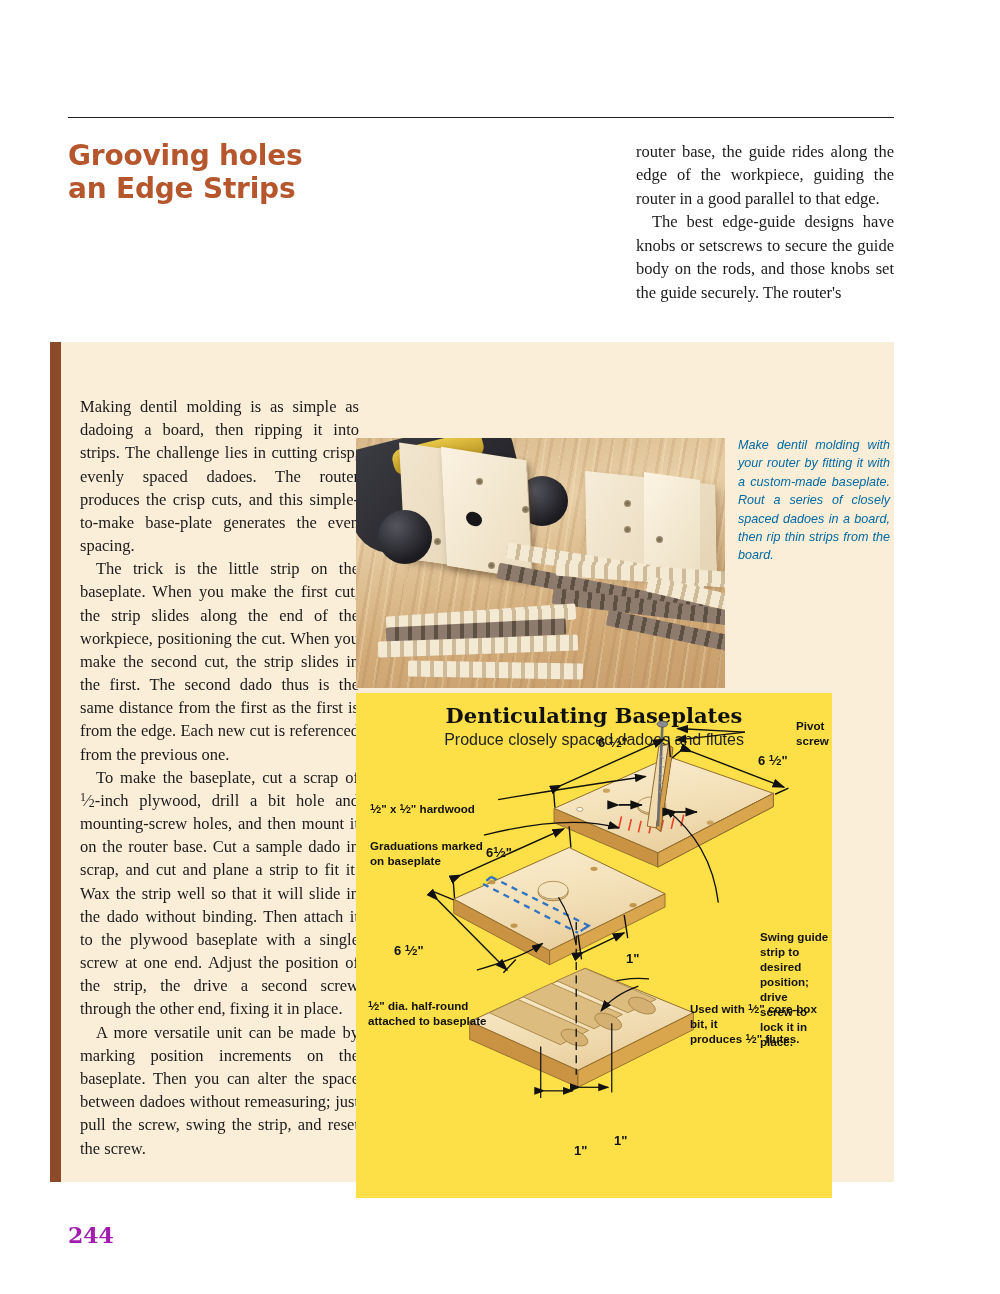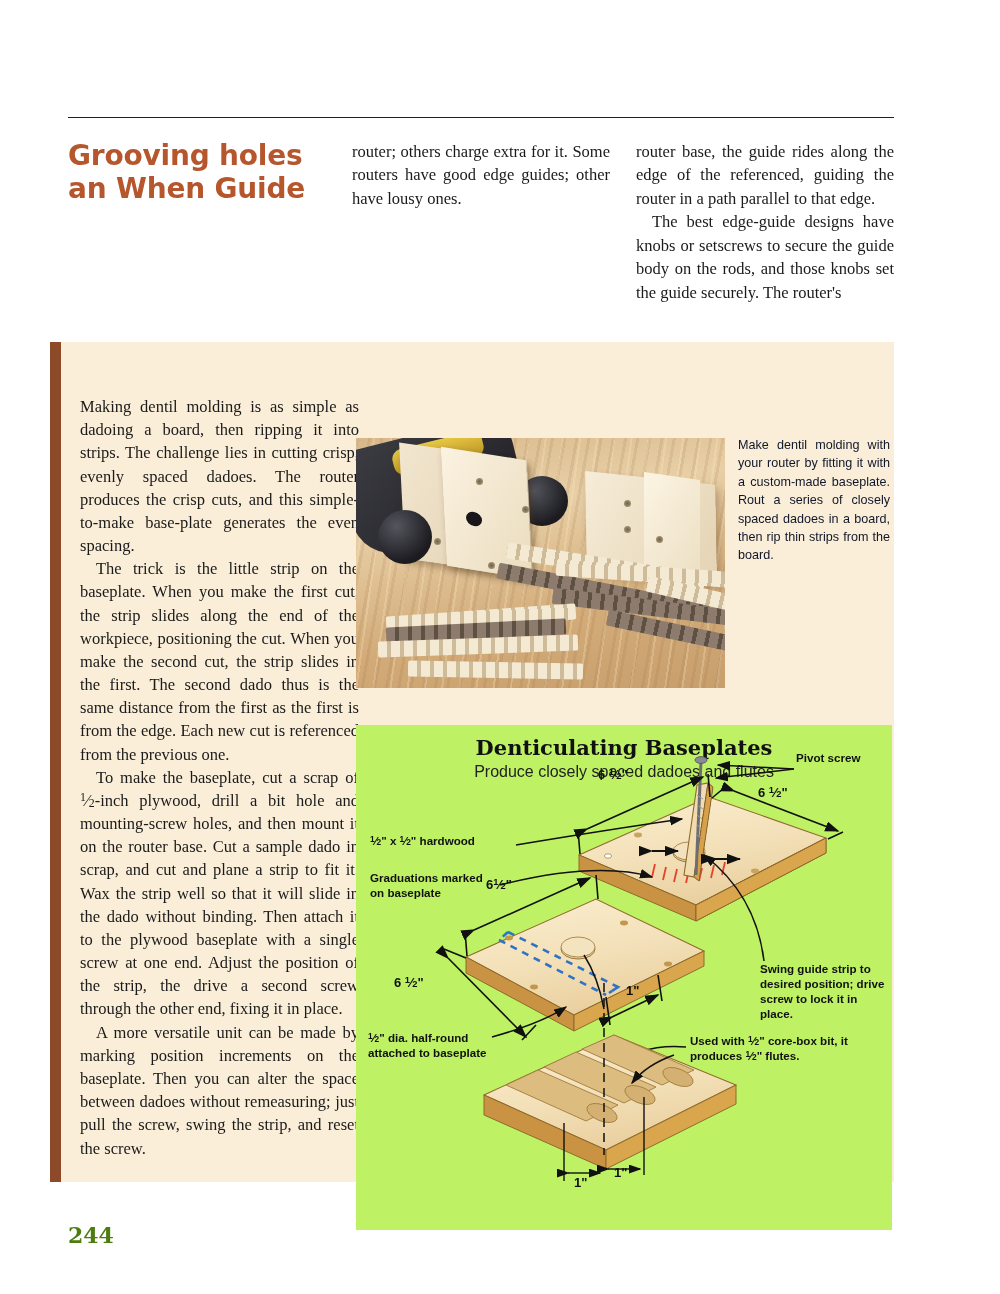--- a/index.html
+++ b/index.html
@@ -203,33 +203,33 @@
 
   
   .photo-caption {
     position: absolute;
     left: 677px;
     top: 50px;
     width: 152px;
     font-family: "Liberation Sans", sans-serif;
     font-size: 12.6px;
     line-height: 1.46;
-    color: #0f172a;
+    color: #0369a1;
     text-align: justify;
+    font-style: italic;
   }
 
   
   .illus {
     position: absolute;
     left: 295px;
     top: 307px;
-    width: 536px;
+    width: 476px;
     height: 505px;
-    background: #bef264;
-    margin-top: 32px;
+    background: #fde047;
   }
   .illus-title {
     position: absolute;
     top: 10px; left: 0; right: 0;
     text-align: center;
     font-family: "DejaVu Serif", serif;
     font-weight: bold;
     font-size: 21px;
     color: #111111;
   }
@@ -261,45 +261,44 @@
   .svgwrap { position: absolute; inset: 0; }
 
   
   .page-number {
     position: absolute;
     left: 68px;
     top: 1222px;
     font-family: "DejaVu Serif", serif;
     font-weight: bold;
     font-size: 22px;
-    color: #4d7c0f;
+    color: #a21caf;
   }
   sup.f { font-size: 0.72em; vertical-align: 0.42em; }
   sub.f { font-size: 0.72em; vertical-align: -0.05em; }
 </style>
 </head>
 <body>
 
 <div class="top-rule"></div>
 
 <div class="intro">
 
   <div class="col c1">
     <h1 class="article-title">
       <span class="ln">Grooving holes</span>
-      <span class="ln">an When Guide</span>
+      <span class="ln">an Edge Strips</span>
     </h1>
   </div>
 
   <div class="col c2">
-    <p class="body-text">router; others charge extra for it. Some routers have good edge guides; other have lousy ones.</p>
   </div>
 
   <div class="col c3">
-    <p class="body-text">router base, the guide rides along the edge of the referenced, guiding the router in a path parallel to that edge.</p>
+    <p class="body-text">router base, the guide rides along the edge of the workpiece, guiding the router in a good parallel to that edge.</p>
     <p class="body-text">The best edge-guide designs have knobs or setscrews to secure the guide body on the rods, and those knobs set the guide securely. The router's</p>
   </div>
 
 </div>
 
 <div class="sidebar">
 
 
   <div class="sidebar-inner">
 

